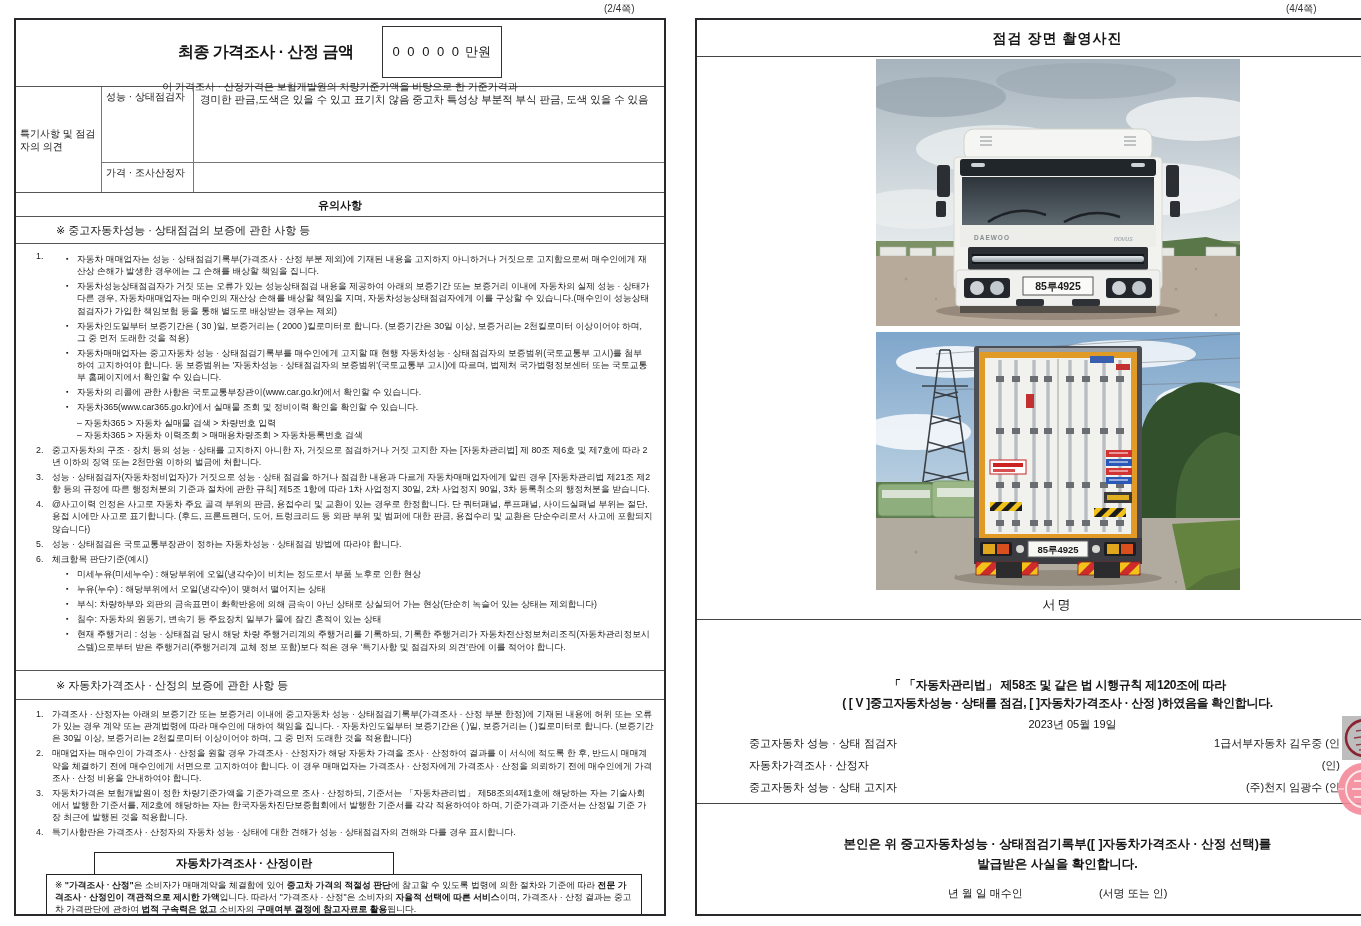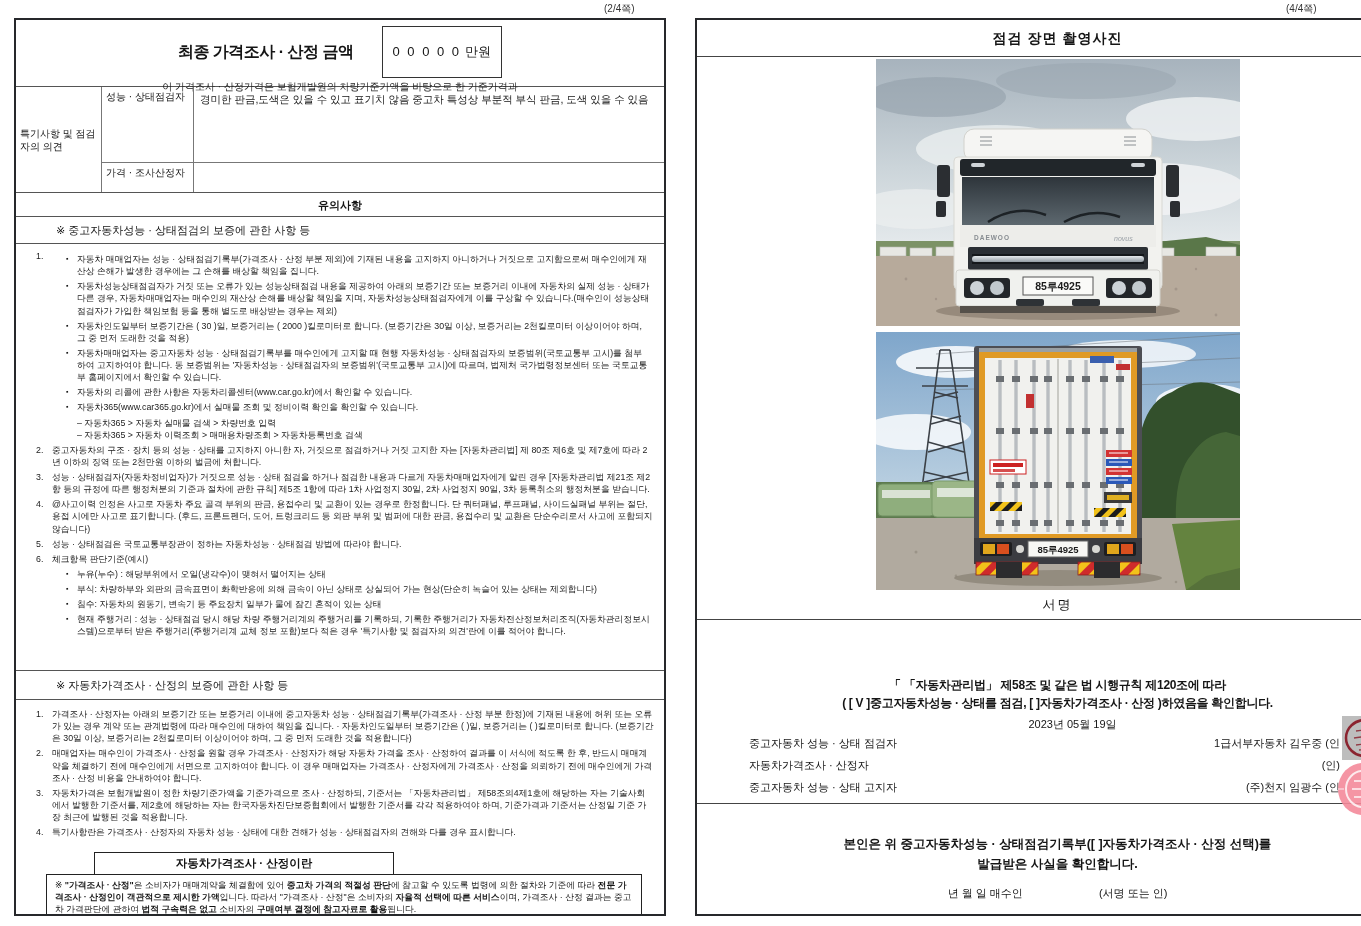--- a/index.html
+++ b/index.html
@@ -117,21 +117,21 @@
           <div class="bullet-row">
             <span class="dot">▪</span>
             <div class="bullet-text">자동차인도일부터 보증기간은 ( 30 )일, 보증거리는 ( 2000 )킬로미터로 합니다. (보증기간은 30일 이상, 보증거리는 2천킬로미터 이상이어야 하며, 그 중 먼저 도래한 것을 적용)</div>
           </div>
           <div class="bullet-row">
             <span class="dot">▪</span>
             <div class="bullet-text">자동차매매업자는 중고자동차 성능 · 상태점검기록부를 매수인에게 고지할 때 현행 자동차성능 · 상태점검자의 보증범위(국토교통부 고시)를 첨부하여 고지하여야 합니다. 동 보증범위는 '자동차성능 · 상태점검자의 보증범위'(국토교통부 고시)에 따르며, 법제처 국가법령정보센터 또는 국토교통부 홈페이지에서 확인할 수 있습니다.</div>
           </div>
           <div class="bullet-row">
             <span class="dot">▪</span>
-            <div class="bullet-text">자동차의 리콜에 관한 사항은 자동차리콜센터(www.car.go.kr)에서 확인할 수 있습니다.</div>
+            <div class="bullet-text">자동차의 리콜에 관한 사항은 국토교통부장관이(www.car.go.kr)에서 확인할 수 있습니다.</div>
           </div>
           <div class="bullet-row">
             <span class="dot">▪</span>
             <div class="bullet-text">자동차365(www.car365.go.kr)에서 실매물 조회 및 정비이력 확인을 확인할 수 있습니다.</div>
           </div>
           <div class="sub-line">– 자동차365 &gt; 자동차 실매물 검색 &gt; 차량번호 입력</div>
           <div class="sub-line">– 자동차365 &gt; 자동차 이력조회 &gt; 매매용차량조회 &gt; 자동차등록번호 검색</div>
         </div>
       </div>
       <div class="num-item">
@@ -155,20 +155,24 @@
       <div class="num-item">
         <span class="num">5.</span>
         <div class="item-body">
           <div class="item-text">성능 · 상태점검은 국토교통부장관이 정하는 자동차성능 · 상태점검 방법에 따라야 합니다.</div>
         </div>
       </div>
       <div class="num-item">
         <span class="num">6.</span>
         <div class="item-body">
           <div class="item-text">체크항목 판단기준(예시)</div>
+          <div class="bullet-row">
+            <span class="dot">▪</span>
+            <div class="bullet-text">미세누유(미세누수) : 해당부위에 오일(냉각수)이 비치는 정도로서 부품 노후로 인한 현상</div>
+          </div>
           <div class="bullet-row">
             <span class="dot">▪</span>
             <div class="bullet-text">누유(누수) : 해당부위에서 오일(냉각수)이 맺혀서 떨어지는 상태</div>
           </div>
           <div class="bullet-row">
             <span class="dot">▪</span>
             <div class="bullet-text">부식: 차량하부와 외판의 금속표면이 화학반응에 의해 금속이 아닌 상태로 상실되어 가는 현상(단순히 녹슬어 있는 상태는 제외합니다)</div>
           </div>
           <div class="bullet-row">
             <span class="dot">▪</span>

